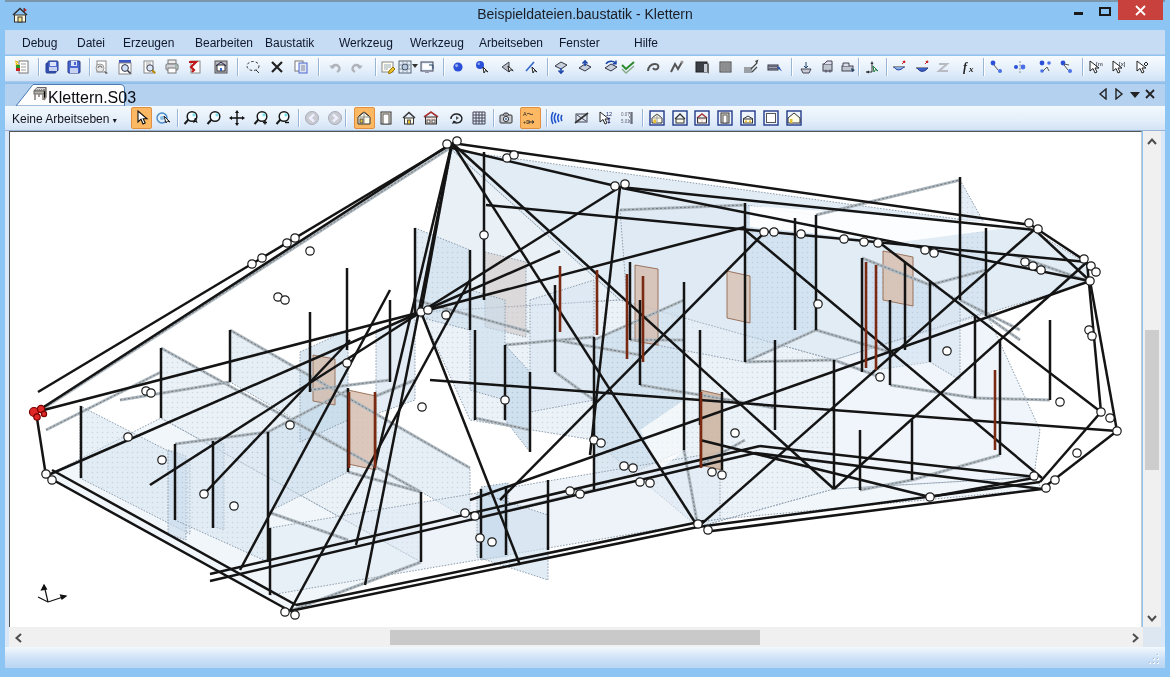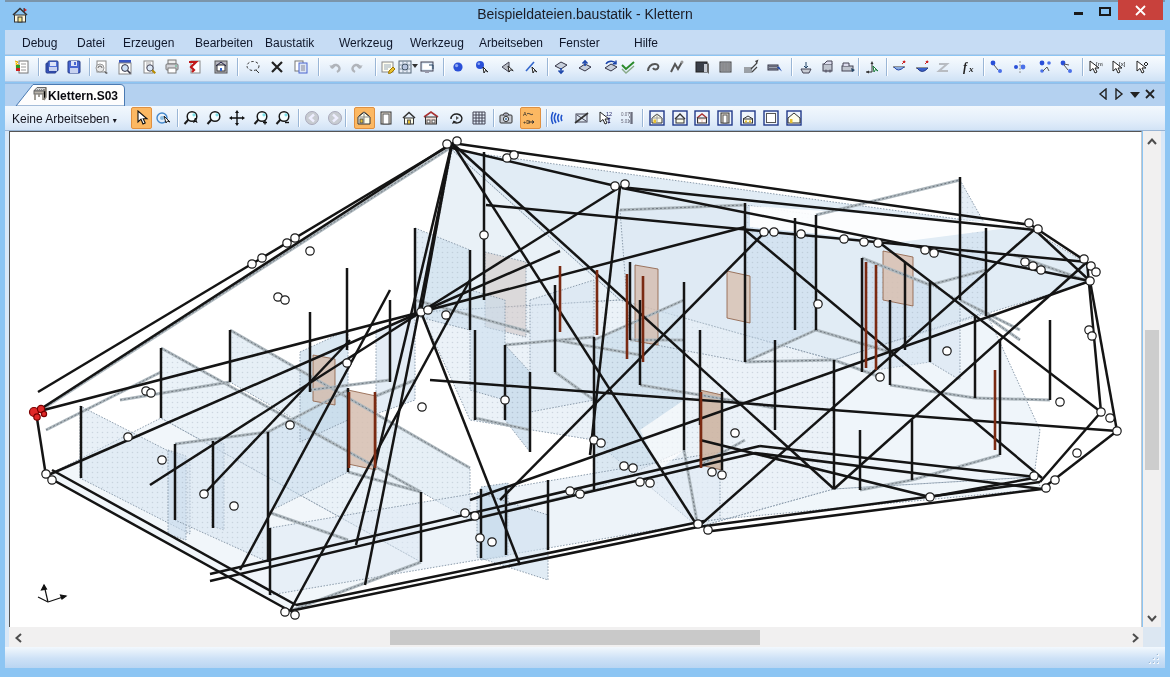--- a/index.html
+++ b/index.html
@@ -276,21 +276,21 @@
 <div style="position:absolute;left:5px;top:83px;width:1160px;height:23px;background:#b4d1f0;border-top:1px solid #94bce6"></div>
 <svg style="position:absolute;left:0;top:83px" width="200" height="23" viewBox="0 0 200 23">
 <path d="M16 23L33 1.5 L120 1.5 Q124.5 1.5 124.5 6 L124.5 23 Z" fill="#fdfdfd" stroke="#4a7ab2" stroke-width="1"></path>
 </svg>
 <svg style="position:absolute;left:32px;top:86px" width="16" height="16" viewBox="0 0 16 16">
     <path d="M2 5l3-3.5h9L12 5z" fill="#ddd" stroke="#666"></path>
     <path d="M3 3.5l1.5 2M5 3l1.5 2.2M7 2.8l1.5 2.2M9 2.7l1.5 2.2M11 2.7l1.3 2" stroke="#888"></path>
     <rect x="2" y="5" width="10" height="3" fill="#b8b2a8" stroke="#666"></rect>
     <path d="M3 8v6M11 8v6M12 5l2-2v8l-2 3M7 8v3" stroke="#8a857c" stroke-width="1.6"></path>
   </svg>
-<div style="position:absolute;left:48px;top:89px;font-size:12px;font-weight:bold;color:#0a0a10">Klettern.S03</div>
+<div style="position:absolute;left:48px;top:89px;font-size:16px;font-weight:normal;color:#0a0a10">Klettern.S03</div>
 <svg style="position:absolute;left:1098px;top:88px" width="60" height="12" viewBox="0 0 60 12">
 <path d="M8 1v10L2 6z" fill="none" stroke="#222" stroke-width="1.4"></path>
 <path d="M18 1v10l6-5z" fill="none" stroke="#222" stroke-width="1.4"></path>
 <path d="M32 4h10l-5 6z" fill="#222"></path>
 <path d="M48 2l8 8M56 2l-8 8" stroke="#222" stroke-width="1.8"></path>
 </svg>
 
 <div style="position:absolute;left:5px;top:106px;width:1160px;height:25px;background:linear-gradient(#f2f8fd,#e3eefa 60%,#d2e3f6);border-bottom:1px solid #98b4d4"></div>
 <div style="position:absolute;left:12px;top:112px;font-size:12px;color:#14141e">Keine Arbeitseben <span style="font-size:8px">▾</span></div>
 <div style="position:absolute;left:131px;top:107px;width:21px;height:22px;background:#fcb862;border:1px solid #e09040;border-radius:2px"></div>

